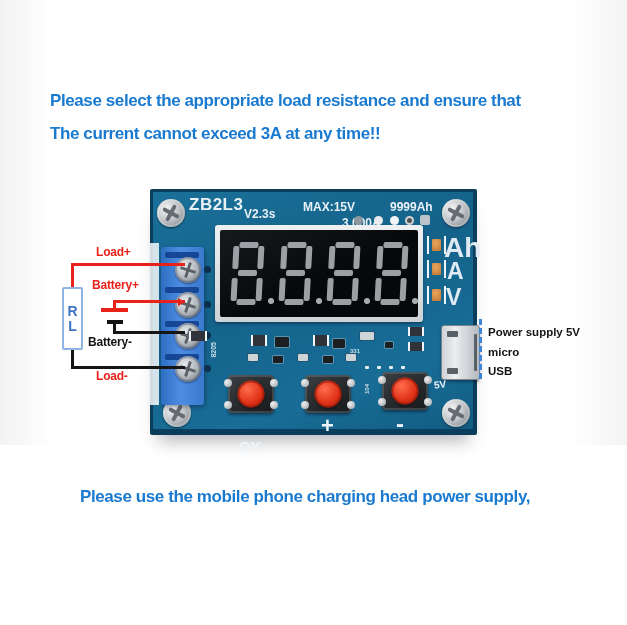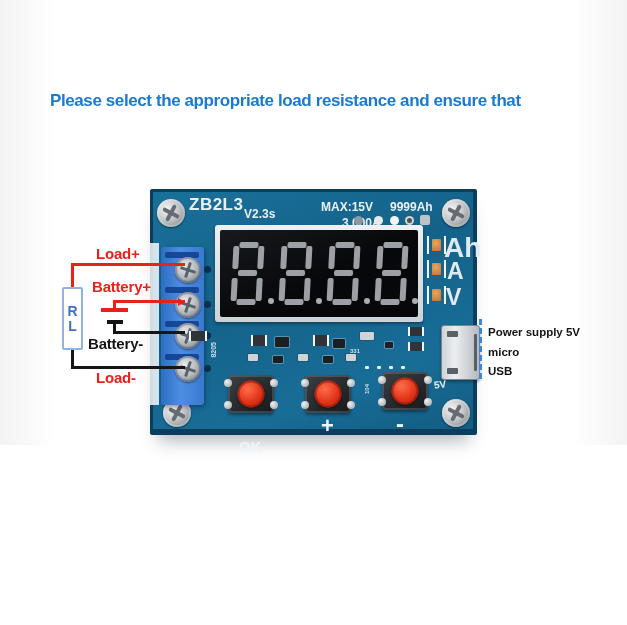--- a/index.html
+++ b/index.html
@@ -80,49 +80,50 @@
   
   .smd-dark{position:absolute;background:#1c1f22;border-radius:1px;box-shadow:0 0 0 1px rgba(220,230,235,.35);}
   .smd-light{position:absolute;background:#cfd4d8;border-radius:1px;box-shadow:0 0 0 1px rgba(40,60,70,.4);}
   .smd-brkt{position:absolute;background:#30343a;border-left:2px solid #f0f5f8;border-right:2px solid #f0f5f8;}
   .smd-dot{position:absolute;background:#e7edf1;border-radius:1px;}
 
   
   .wire{position:absolute;}
   .wire.red{background:#e8211a;}
   .wire.blk{background:#151515;}
-  .term-label{position:absolute;font-weight:bold;font-size:15px;letter-spacing:-0.2px;white-space:nowrap;}
+  .term-label{position:absolute;font-weight:bold;font-size:12px;letter-spacing:-0.2px;white-space:nowrap;}
   .term-label.red{color:#e8211a;}
   .term-label.blk{color:#151515;}
   .rl-box{position:absolute;left:62px;top:287px;width:21px;height:63px;background:#fff;
     border:2px solid #8fb4e4;border-radius:2px;box-sizing:border-box;
     display:flex;flex-direction:column;align-items:center;justify-content:center;gap:1px;
     color:#4073c4;font-weight:bold;font-size:14px;line-height:1;}
   .arrow-right{position:absolute;width:0;height:0;border-top:4px solid transparent;border-bottom:4px solid transparent;border-left:7px solid #e8211a;}
   .dash-line{position:absolute;left:479px;top:319px;height:60px;width:0;border-left:3px dashed #3f86d8;}
   .usb-note{position:absolute;left:488px;color:#141414;font-weight:bold;font-size:11.5px;white-space:nowrap;}
   .white-fade{position:absolute;left:150px;top:243px;width:9px;height:162px;background:rgba(255,255,255,.82);}
 </style>
 </head>
 <body>
 
 <div class="stage">
 
   <div class="note" style="left:50px;top:91px;">Please select the appropriate load resistance and ensure that</div>
+  <div class="note" style="left:50px;top:124px;">The current cannot exceed 3A at any time!!</div>
 
   <div class="board">
 
     <div class="screw" style="left:4px;top:7px;"></div>
     <div class="screw" style="left:289px;top:7px;"></div>
     <div class="screw" style="left:10px;top:207px;"></div>
     <div class="screw" style="left:289px;top:207px;"></div>
 
     <div class="silk" style="left:36px;top:3px;font-size:17px;letter-spacing:.5px;">ZB2L3</div>
     <div class="silk" style="left:91px;top:15px;font-size:12px;">V2.3s</div>
-    <div class="silk" style="left:136px;top:8px;font-size:12px;padding-left:32px;">MAX:15V</div>
+    <div class="silk" style="left:118px;top:8px;font-size:12px;padding-left:32px;">MAX:15V</div>
     <div class="silk" style="left:189px;top:24px;font-size:12px;text-align:right;">3.000A</div>
     <div class="silk" style="left:237px;top:8px;font-size:12px;">9999Ah</div>
 
     <div class="pad" style="left:201px;top:24px;background:#8d979d;"></div>
     <div class="pad" style="left:221px;top:24px;background:#e9eaeb;"></div>
     <div class="pad" style="left:237px;top:24px;background:#f2f3f4;"></div>
     <div class="pad" style="left:252px;top:24px;background:#4a5258;box-shadow:inset 0 0 0 2px #cfd5d9;"></div>
     <div class="pad" style="left:267px;top:23px;width:10px;height:10px;border-radius:2px;background:#bcc4c9;"></div>
 
     <div class="display" title="8.8.8.8">
@@ -280,14 +281,15 @@
   <div class="wire blk" style="left:113px;top:331px;width:72px;height:3px;"></div>
 
   <div class="wire blk" style="left:71px;top:350px;width:3px;height:19px;"></div>
   <div class="wire blk" style="left:71px;top:366px;width:114px;height:3px;"></div>
 
   <div class="dash-line"></div>
   <div class="usb-note" style="top:326px;">Power supply 5V</div>
   <div class="usb-note" style="top:346px;">micro</div>
   <div class="usb-note" style="top:365px;">USB</div>
 
+  <div class="note" style="left:80px;top:487px;">Please use the mobile phone charging head power supply,</div>
 
 </div>
 
 </body></html>

